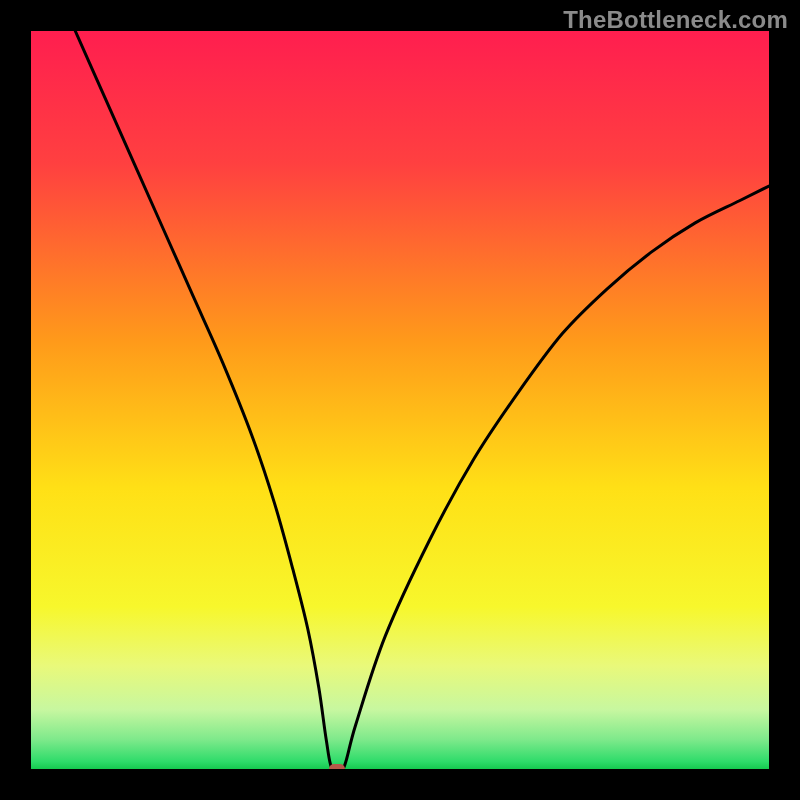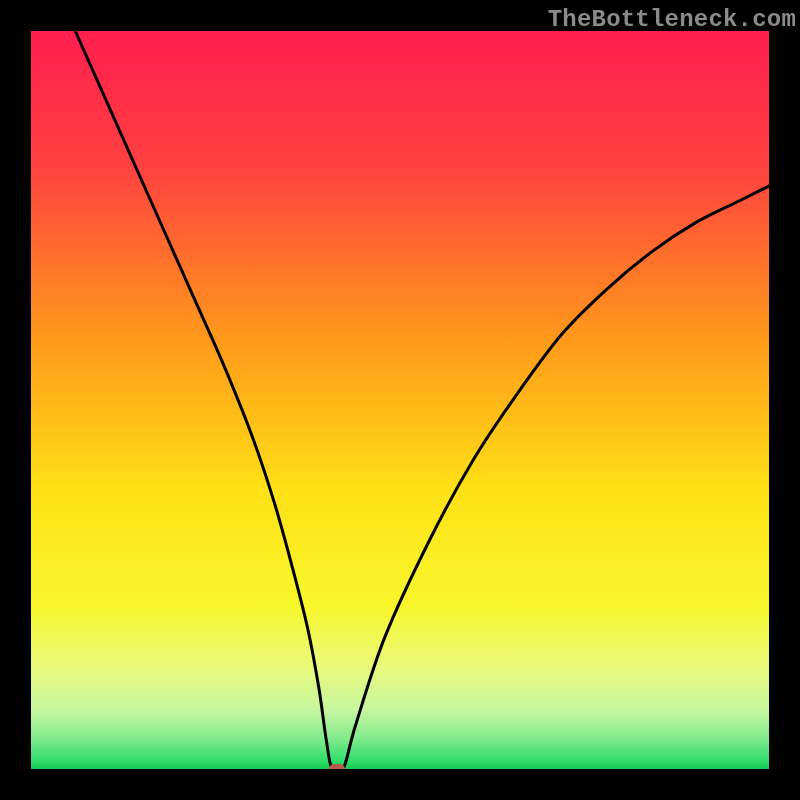--- a/index.html
+++ b/index.html
@@ -39,22 +39,22 @@
   .marker {
     position: absolute;
     width: 16px;
     height: 10px;
     border-radius: 5px;
     transform: translate(-50%, -50%);
   }
   .watermark {
     position: absolute;
     top: 6px;
-    right: 4px;
-    font-family: Liberation Mono, monospace;
+    right: 12px;
+    font-family: Liberation Sans, sans-serif;
     font-size: 24px;
     font-weight: 600;
     color: #8b8b8b;
     letter-spacing: 0.2px;
     user-select: none;
   }
 </style>
 </head>
 <body>
 

